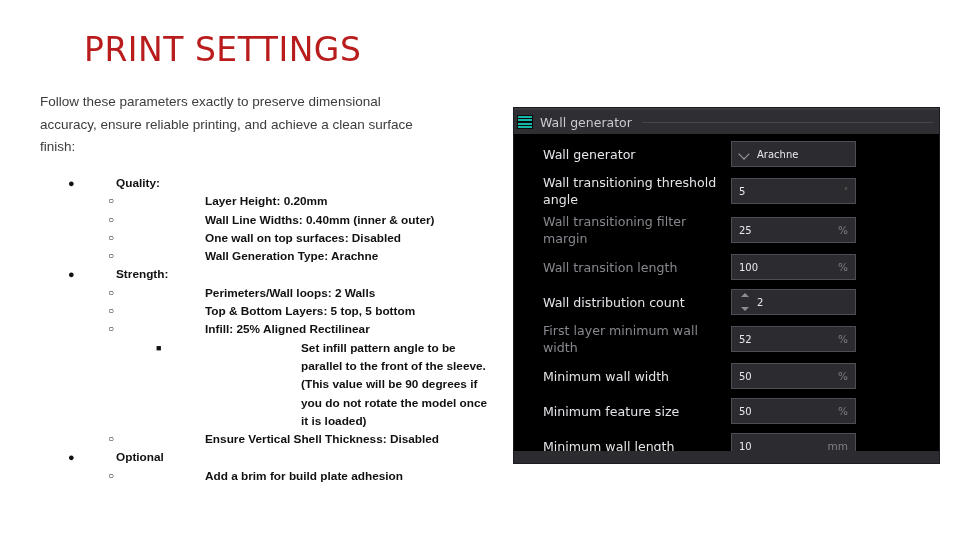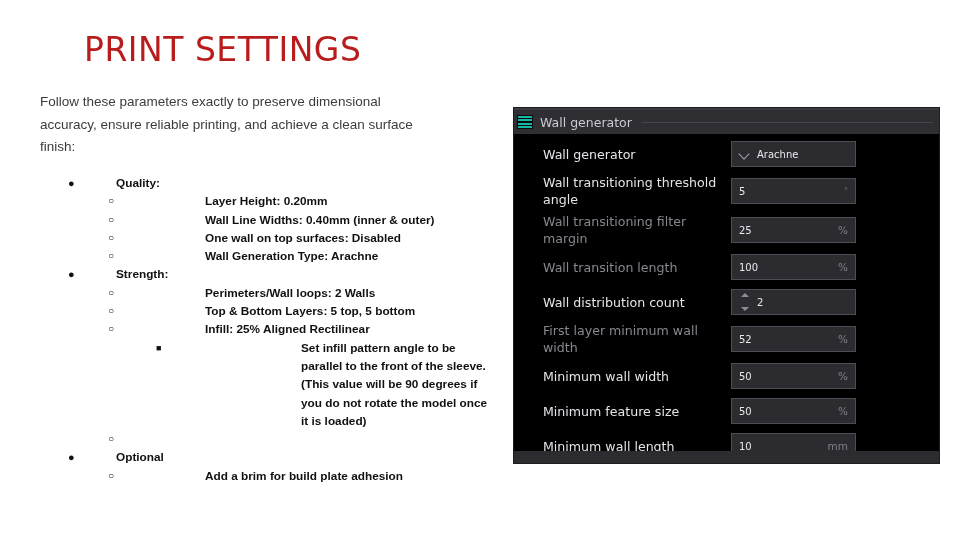--- a/index.html
+++ b/index.html
@@ -261,20 +261,21 @@
     <div class="b-row lvl2">
       <span class="b-marker">○</span>
       <span class="b-text">Infill: 25% Aligned Rectilinear</span>
     </div>
     <div class="b-row lvl3">
       <span class="b-marker">■</span>
       <span class="b-text">Set infill pattern angle to be parallel to the front of the sleeve. (This value will be 90 degrees if you do not rotate the model once it is loaded)</span>
     </div>
     <div class="b-row lvl2">
       <span class="b-marker">○</span>
+      <span class="b-text">Ensure Vertical Shell Thickness: Disabled</span>
     </div>
     <div class="b-row lvl1">
       <span class="b-marker">●</span>
       <span class="b-text">Optional</span>
     </div>
     <div class="b-row lvl2">
       <span class="b-marker">○</span>
       <span class="b-text">Add a brim for build plate adhesion</span>
     </div>
   </div>

